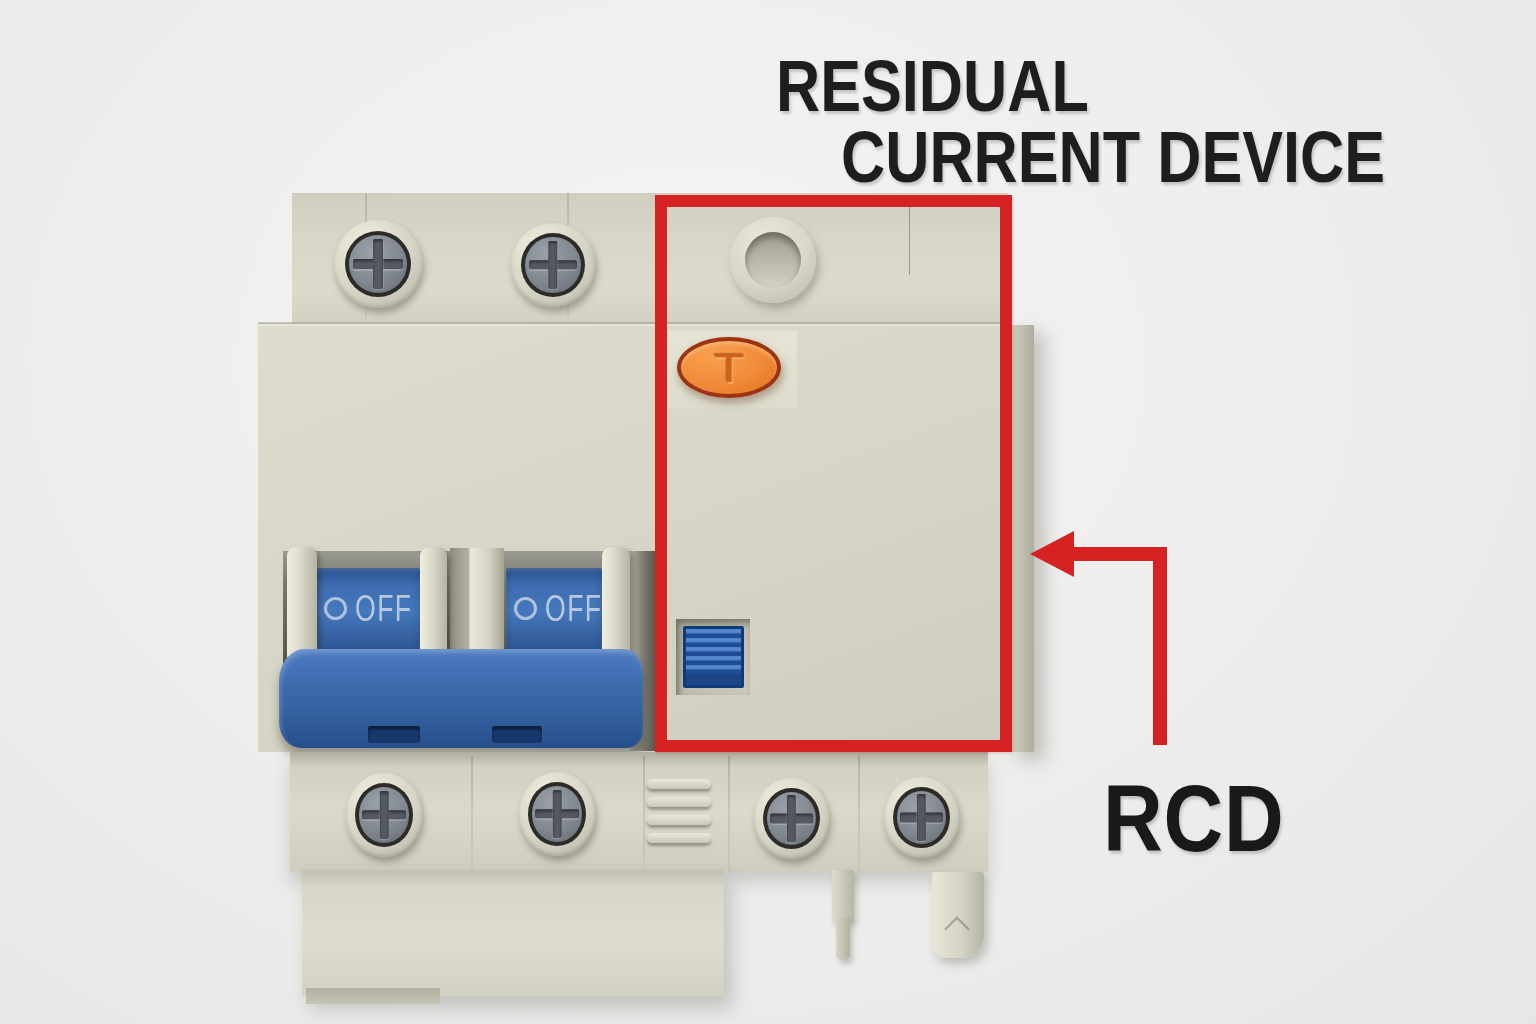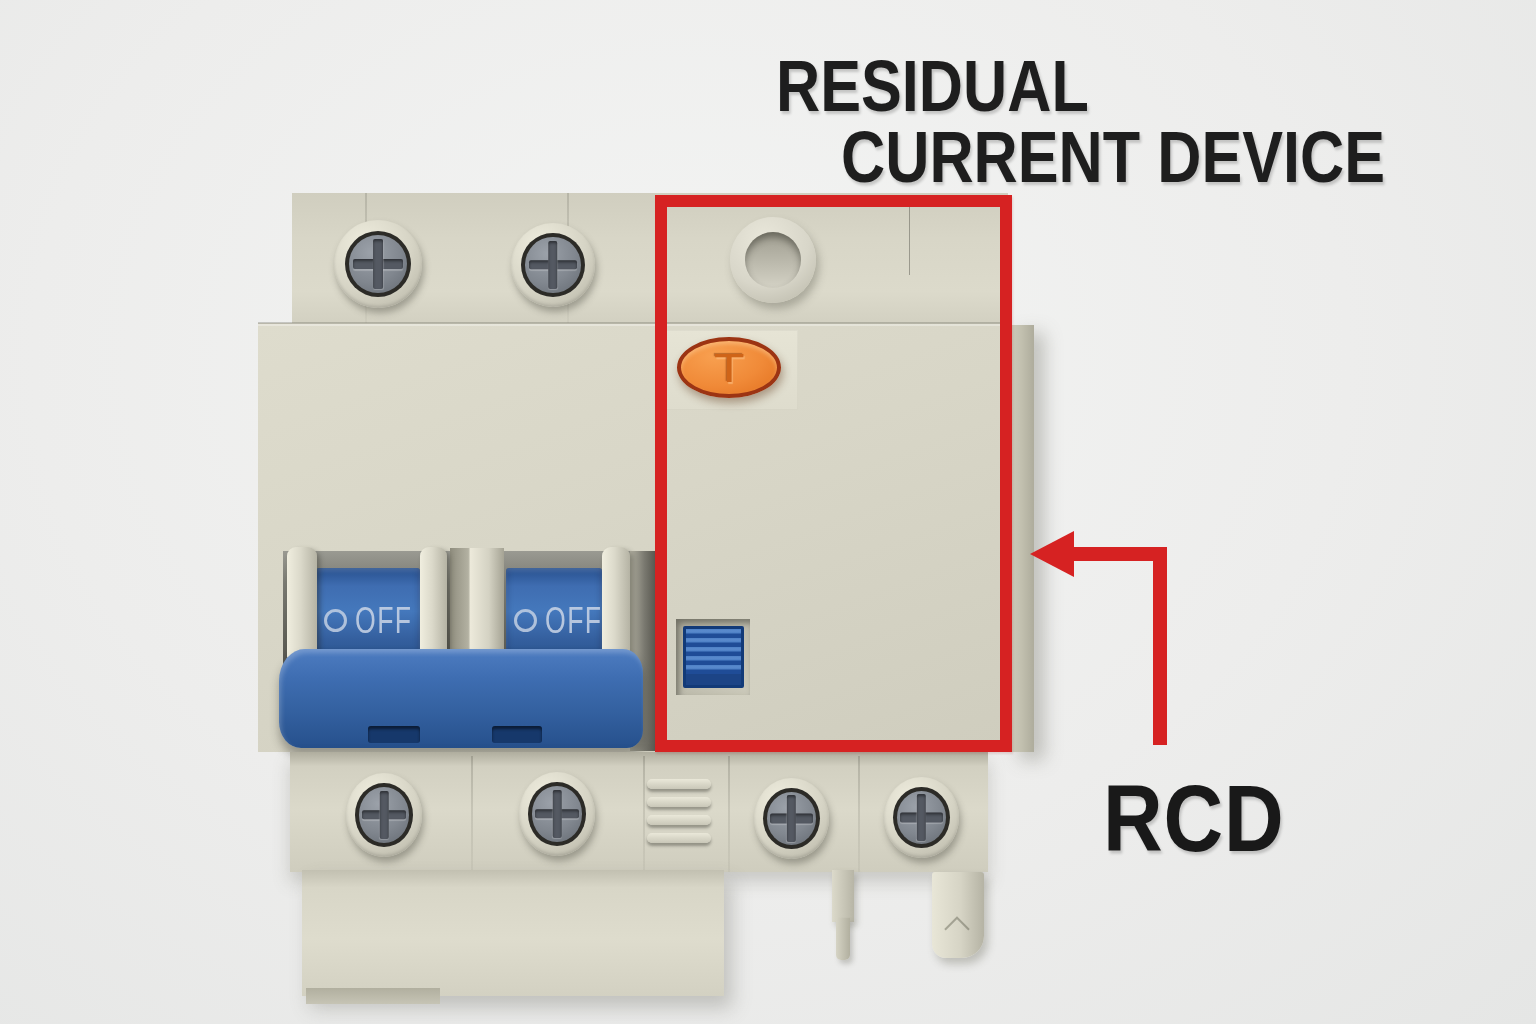--- a/index.html
+++ b/index.html
@@ -83,21 +83,21 @@
         background:linear-gradient(180deg,#9a9a92 0%,#7a7a72 28%,#55554d 100%);}
   .gap-shadow{left:630px;top:551px;width:26px;height:200px;
         background:linear-gradient(90deg,#b4b2a3 0%,#7a7970 55%,#57564e 100%);}
   .mod-divider{left:450px;top:548px;width:54px;height:114px;
         background:linear-gradient(90deg,#8f8d7e 0%,#b3b1a2 34%,#ece9da 38%,#d4d2c3 72%,#a5a394 100%);}
   .toggle{top:568px;height:90px;border-radius:3px;
         background:linear-gradient(180deg,#27508e 0%,#3f6db1 20%,#4478bc 48%,#35609f 78%,#2a5590 100%);
         box-shadow:inset 0 3px 4px rgba(255,255,255,.15), inset 0 -5px 7px rgba(0,10,35,.35);}
   .tg1{left:316px;width:104px;}
   .tg2{left:506px;width:96px;}
-  .sw-label{display:flex;align-items:center;gap:8px;margin:34px 0 0 8px;}
+  .sw-label{display:flex;align-items:center;gap:8px;margin:22px 0 0 8px;}
   .off-circle{width:23px;height:23px;border:3px solid rgba(203,214,230,.8);border-radius:50%;
         box-sizing:border-box;flex:none;}
   .off-text{font-size:37px;font-weight:400;line-height:1;color:rgba(203,214,230,.85);
         letter-spacing:2px;transform:scaleX(.72);transform-origin:left center;}
   .prong{top:547px;border-radius:9px 9px 3px 3px;
         background:linear-gradient(90deg,#f0eedf 0%,#dbd9ca 45%,#b5b3a4 100%);
         box-shadow:3px 3px 5px rgba(40,40,32,.35);}
   .p1{left:287px;width:30px;height:112px;}
   .p2{left:420px;width:27px;height:112px;}
   .p4{left:602px;width:28px;height:130px;}

